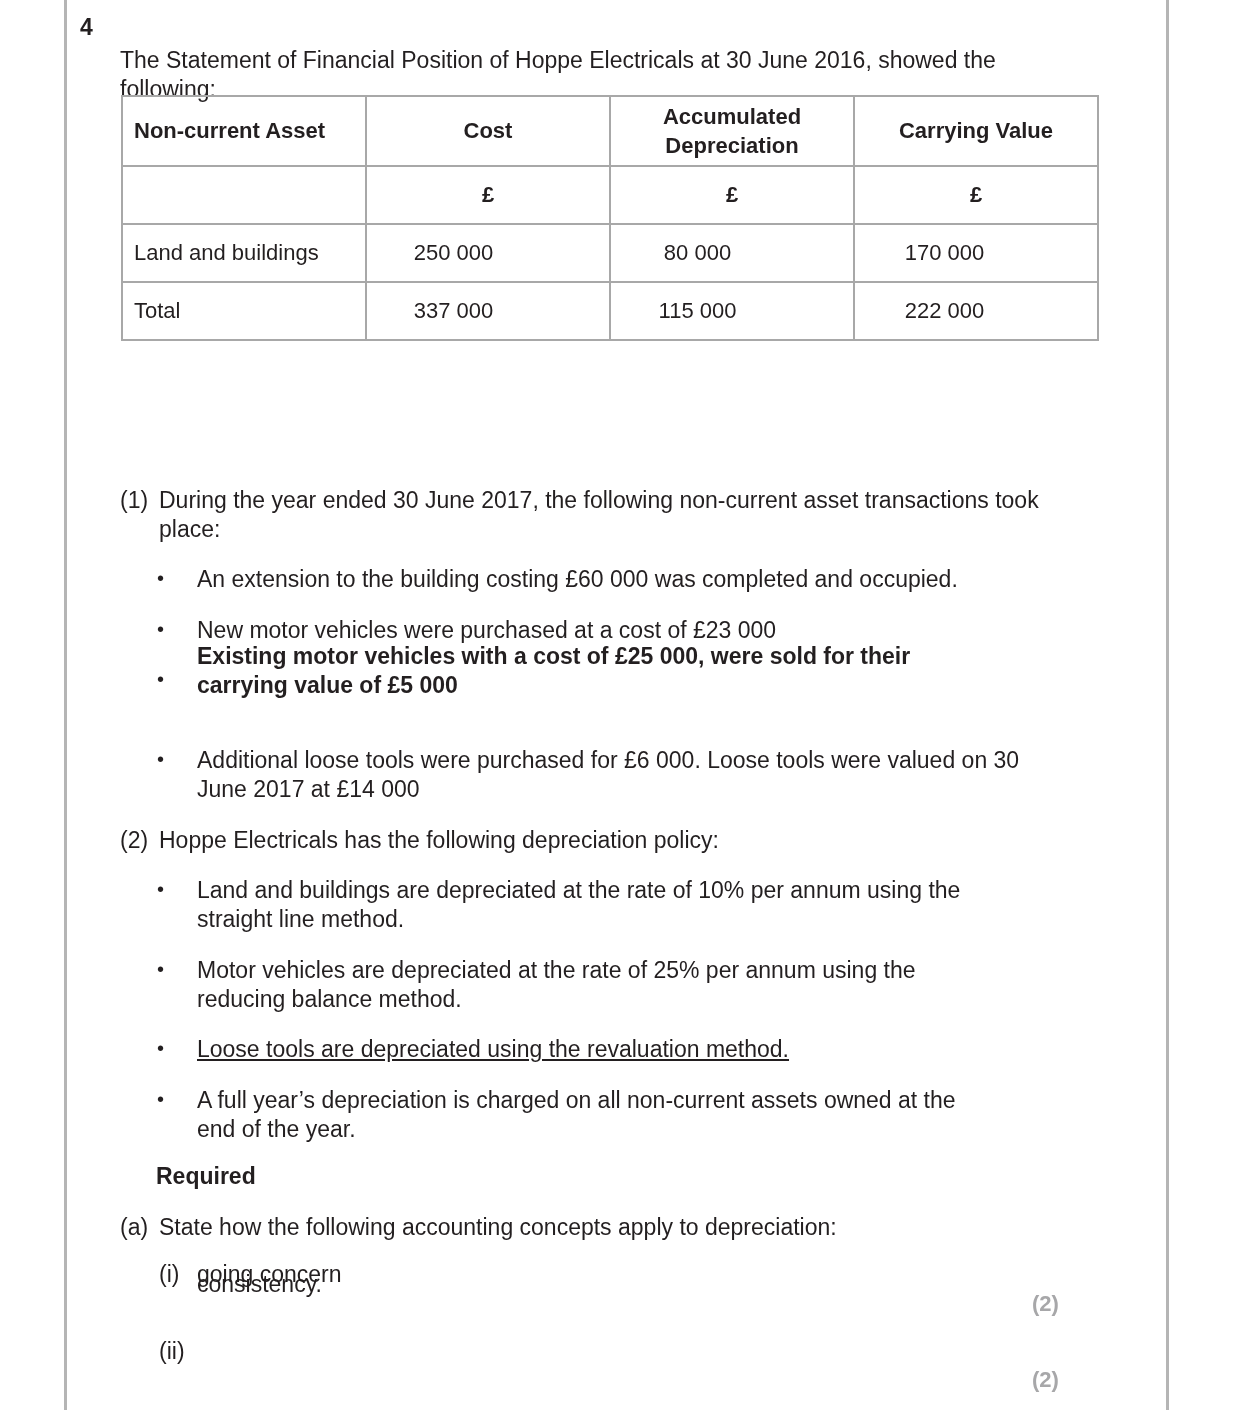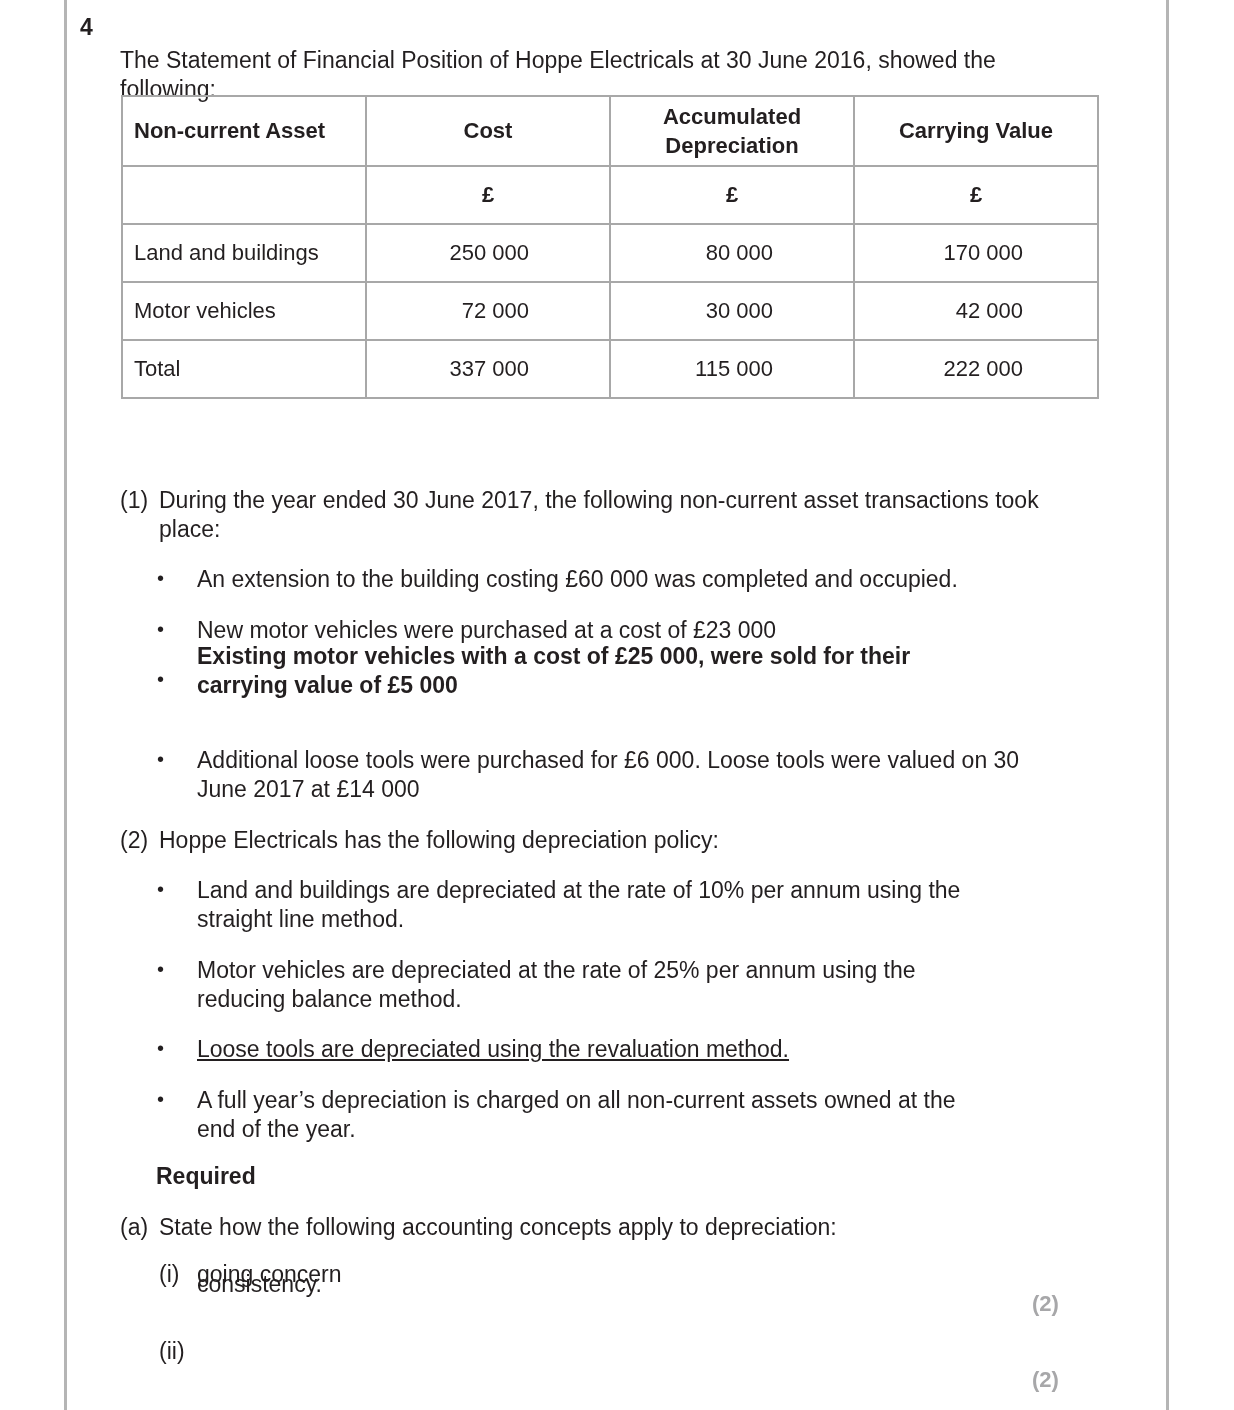--- a/index.html
+++ b/index.html
@@ -6,21 +6,21 @@
   body { width:1234px; height:1410px; position:relative; overflow:hidden;
          font-family:"Liberation Sans", sans-serif; color:#231f20; }
   .vline { position:absolute; top:0; width:3px; height:1410px; background:#b5b5b5; }
   .qnum { position:absolute; left:80px; top:14px; font-size:23px; font-weight:bold; }
   .intro { position:absolute; left:120px; top:14px; width:960px; font-size:23px; line-height:29px;margin-top:32px; }
   table.sofp { position:absolute; left:121px; top:95px; border-collapse:collapse; width:978px; }
   table.sofp td, table.sofp th { border:2px solid #a8a8a8; font-size:22px; padding:0 11px; }
   table.sofp th { font-weight:bold; height:68px; }
   table.sofp tr.cur td { height:56px; font-weight:bold; text-align:center; }
   table.sofp tr.data td { height:56px; }
-  td.num { text-align:right; padding-right:80px !important; }
+  td.num { text-align:center; padding-right:80px !important; }
   th.left { text-align:left; }
   .blk { position:absolute; font-size:23px; line-height:29px; }
   .bullet { position:absolute; left:157px; font-size:20px; }
   .btext { position:absolute; left:197px; width:830px; font-size:23px; line-height:29px; }
   .marks { position:absolute; left:1032px; font-size:22px; font-weight:bold; color:#a7a7a9; }
   .bold { font-weight:bold;margin-left:36px; }
 </style>
 </head>
 <body>
 
@@ -42,26 +42,20 @@
     <td></td>
     <td>£</td>
     <td>£</td>
     <td>£</td>
   </tr>
   <tr class="data">
     <td>Land and buildings</td>
     <td class="num">250 000</td>
     <td class="num">80 000</td>
     <td class="num" style="padding-right:74px !important;">170 000</td>
-  </tr>
-  <tr class="data">
-    <td>Motor vehicles</td>
-    <td class="num">72 000</td>
-    <td class="num">30 000</td>
-    <td class="num" style="padding-right:74px !important;">42 000</td>
   </tr>
   <tr class="data">
     <td>Total</td>
     <td class="num">337 000</td>
     <td class="num">115 000</td>
     <td class="num" style="padding-right:74px !important;">222 000</td>
   </tr>
 </tbody>
   </table>
 

